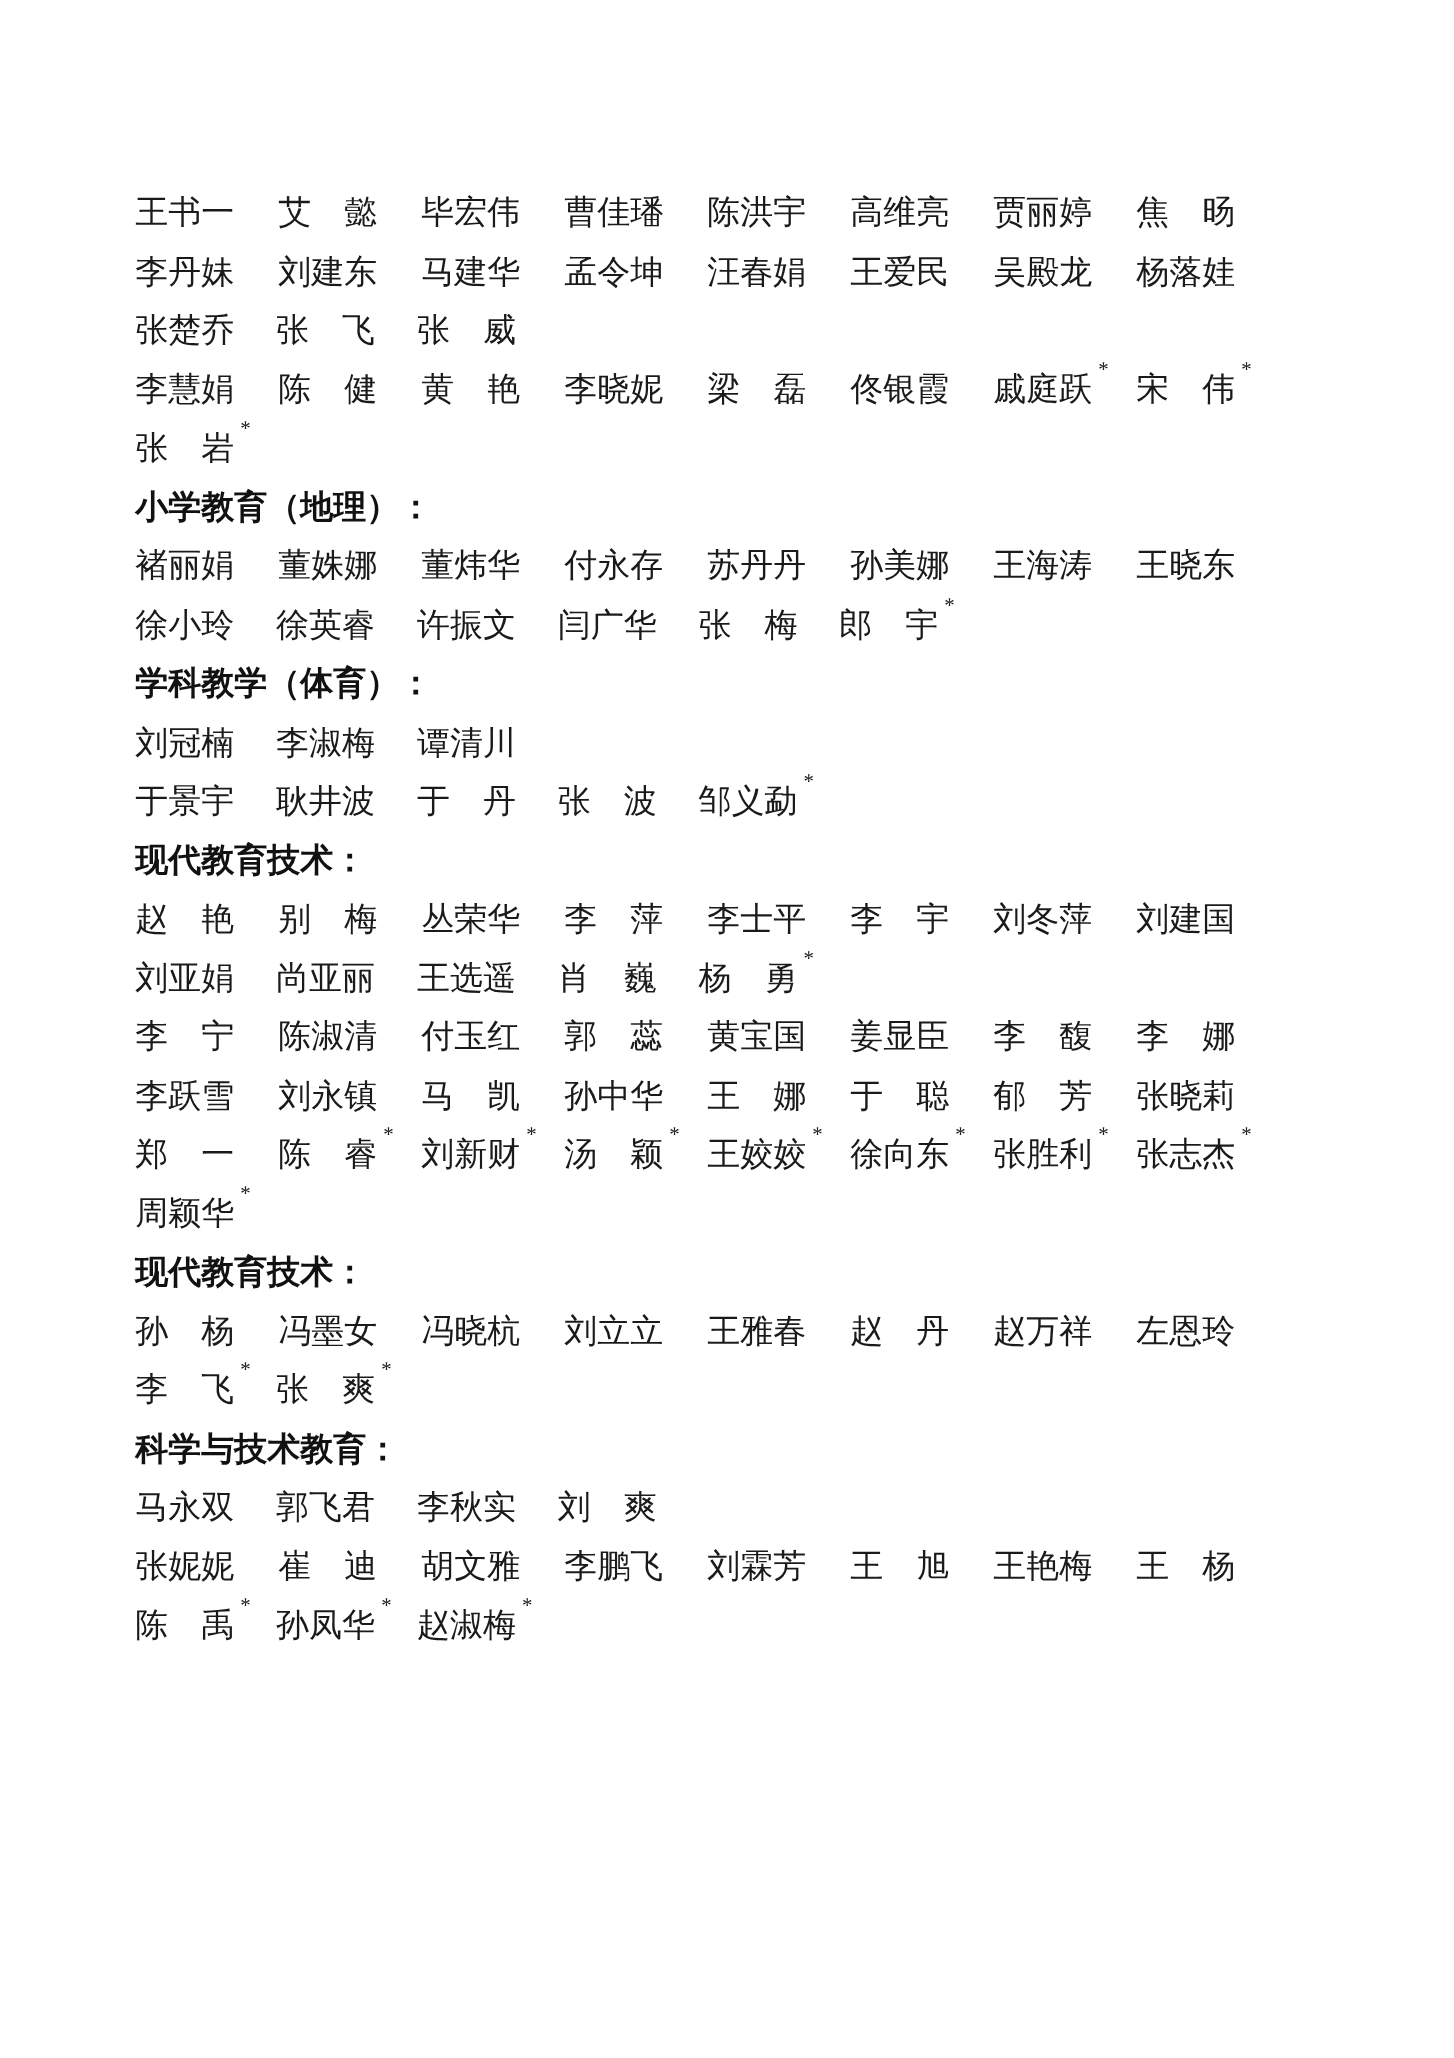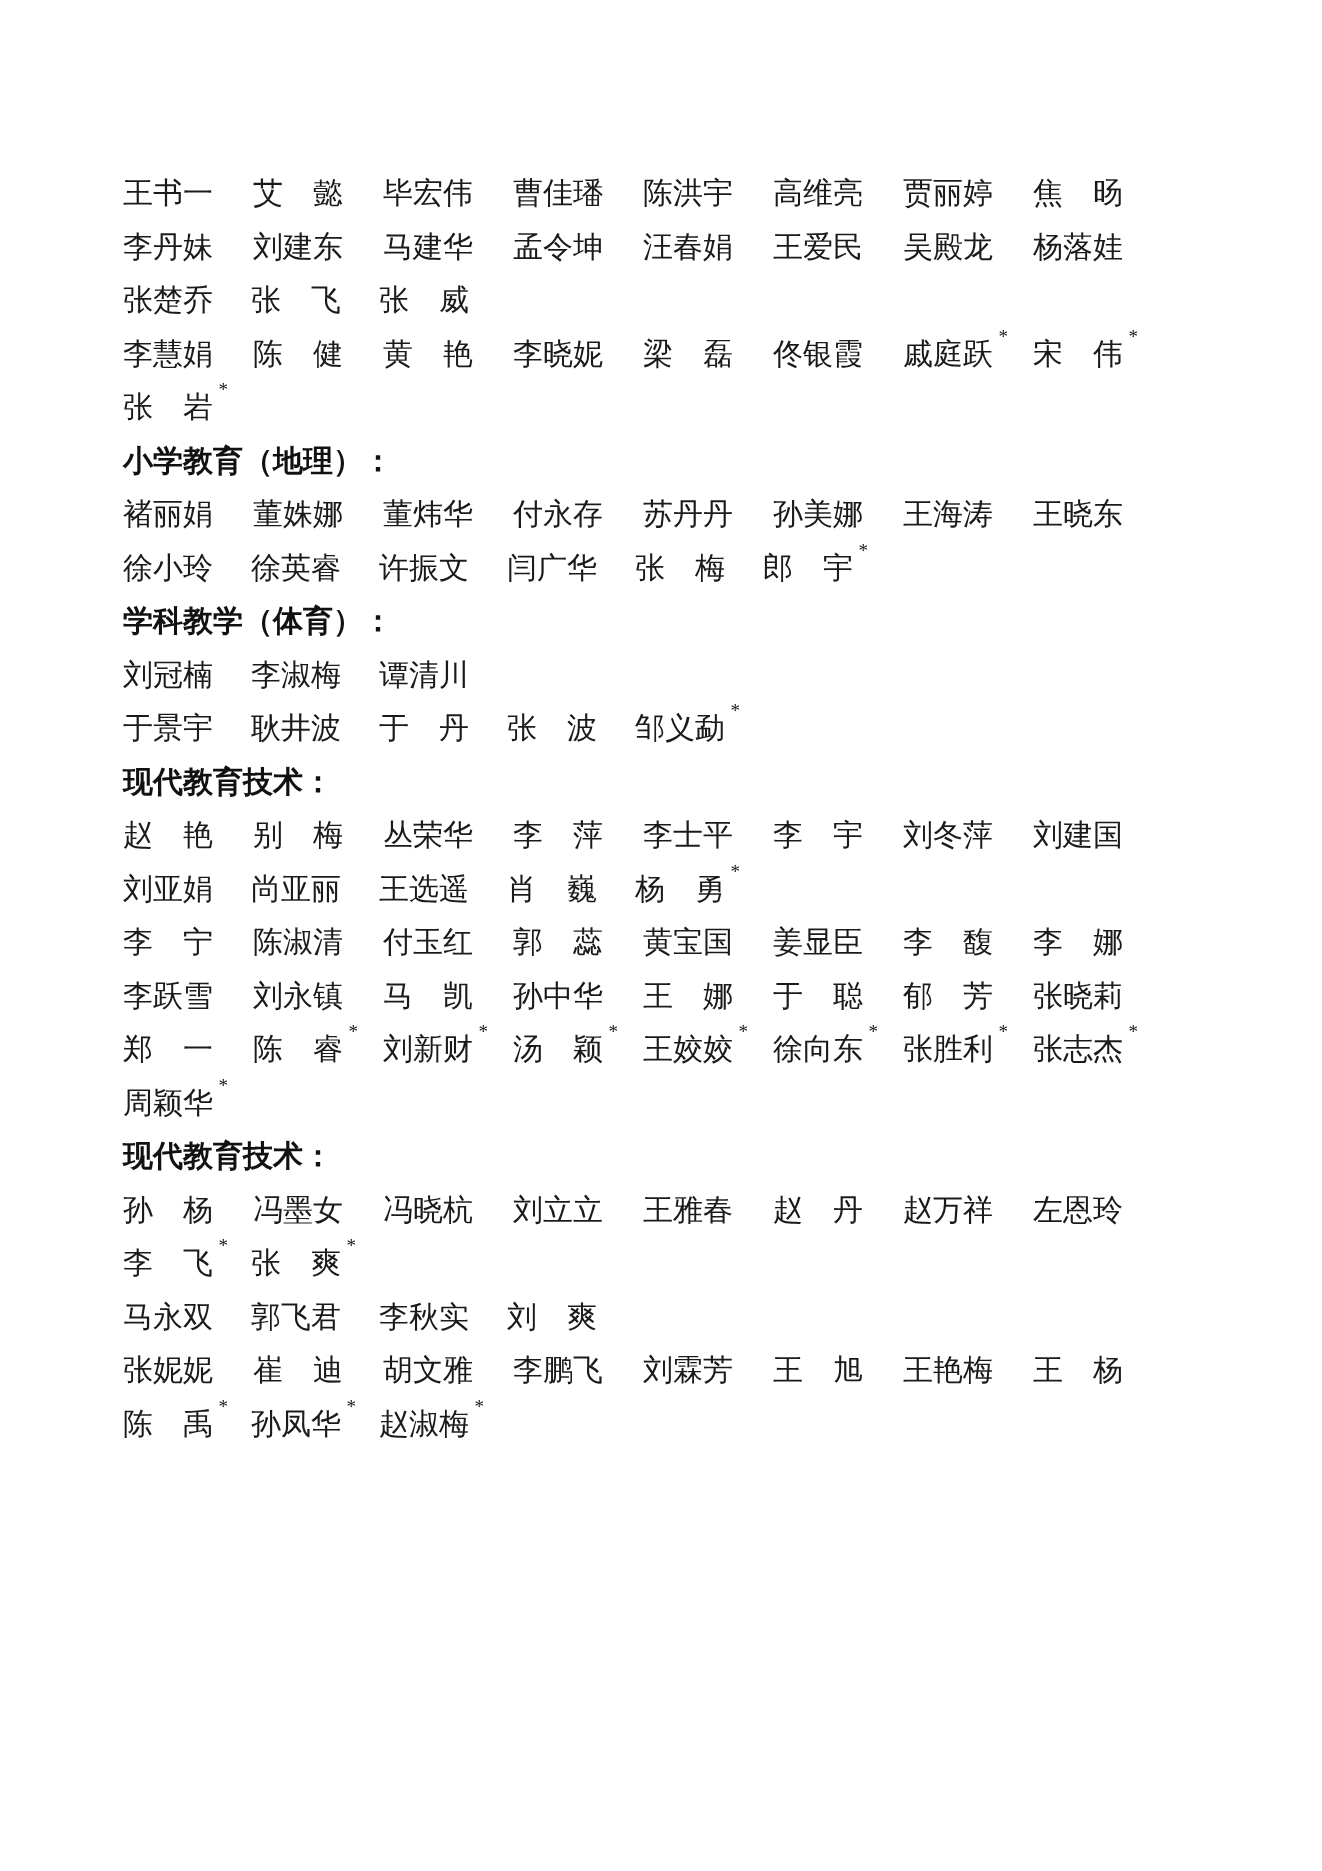--- a/index.html
+++ b/index.html
@@ -563,20 +563,21 @@
           <span>李</span>
           <span>飞</span>
           <sup class="star">*</sup>
         </span>
         <span class="name">
           <span>张</span>
           <span>爽</span>
           <sup class="star">*</sup>
         </span>
       </div>
+      <div class="line heading">科学与技术教育：</div>
       <div class="line row">
         <span class="name">
           <span>马</span>
           <span>永</span>
           <span>双</span>
         </span>
         <span class="name">
           <span>郭</span>
           <span>飞</span>
           <span>君</span>

